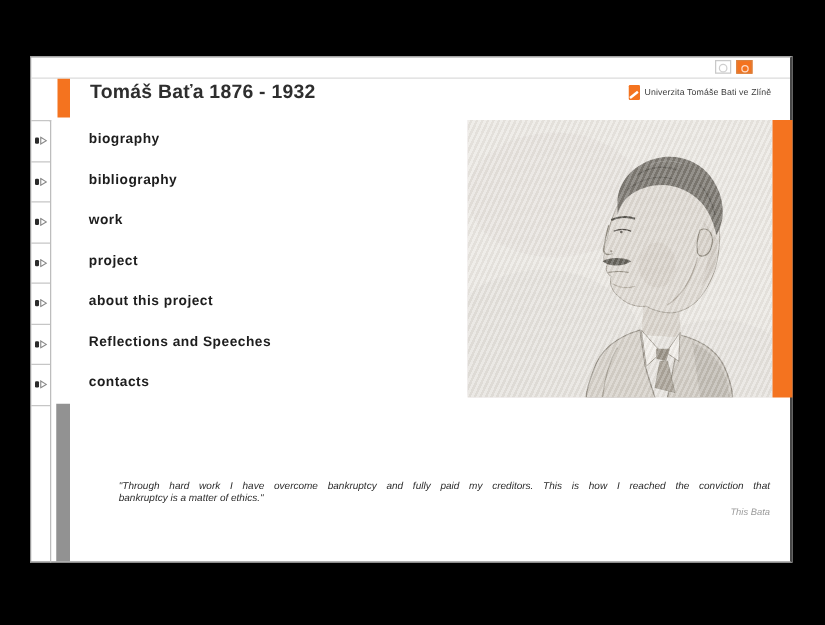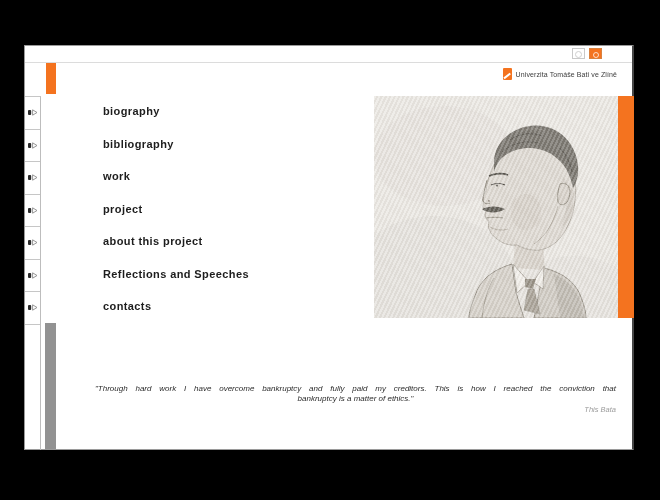--- a/index.html
+++ b/index.html
@@ -33,51 +33,52 @@
   .leftstrip{position:absolute;left:0;top:50px;width:16px;height:354px;border-right:1px solid #bdbdbd;border-top:1px solid #c6c6c6;box-sizing:border-box;}
   .strip-cell{position:relative;height:32.5px;border-bottom:1px solid #c6c6c6;box-sizing:border-box;cursor:pointer;}
   .strip-cell svg{position:absolute;left:3px;top:50%;margin-top:-3.5px;}
 
   
   .graybar{position:absolute;left:20px;top:277px;width:11px;height:126px;background:var(--graybar);}
 
   
   .menu{position:absolute;left:46px;top:49px;}
   .menu-item{height:32.5px;display:flex;align-items:center;font-size:11px;font-weight:bold;
-             color:#1d1d1d;letter-spacing:.4px;cursor:pointer;white-space:nowrap;margin-left:32px;}
+             color:#1d1d1d;letter-spacing:.4px;cursor:pointer;white-space:nowrap;}
 
   
   .portrait{position:absolute;left:349px;top:50px;width:244px;height:222px;background:#e9e6e1;overflow:hidden;}
   .portrait:after{content:"";position:absolute;inset:0;
       background:repeating-linear-gradient(115deg,rgba(255,255,255,.25) 0 2px,rgba(180,175,168,.12) 2px 4px);
       pointer-events:none;}
   .orangebar{position:absolute;left:593px;top:50px;width:16px;height:222px;background:var(--accent);}
 
   
   .quote{position:absolute;left:70px;right:16px;top:338px;font-style:italic;font-size:8px;color:#2b2b2b;line-height:9.5px;}
   .q1{text-align:justify;text-align-last:justify;}
-  .q2{text-align:center;}
+  .q2{text-align:left;}
   .attr{text-align:right;color:#9b9b9b;margin-top:2px;font-size:7.5px;}
 </style>
 </head>
 <body>
 
 <div class="screen">
   <div class="window">
 
     <div class="topbar">
       <button class="tb-btn b1">
           <span class="glyph"></span>
         </button>
       <button class="tb-btn b2">
           <span class="glyph"></span>
         </button>
     </div>
 
     <div class="orange-tab"></div>
+    <div class="page-title">Tomáš Baťa 1876 - 1932</div>
     <div class="uni">
       <span class="uni-icon"></span>
       <span class="uni-text">Univerzita Tomáše Bati ve Zlíně</span>
     </div>
 
     <div class="leftstrip">
       <div class="strip-cell">
         <svg width="10" height="7" viewBox="0 0 10 7">
             <rect x="0" y="1" width="3.2" height="5" rx="1" fill="#2b2b2b"></rect>
             <path d="M4.6,0.8 L9,3.5 L4.6,6.2 Z" fill="none" stroke="#8a8a8a" stroke-width="0.9"></path>

